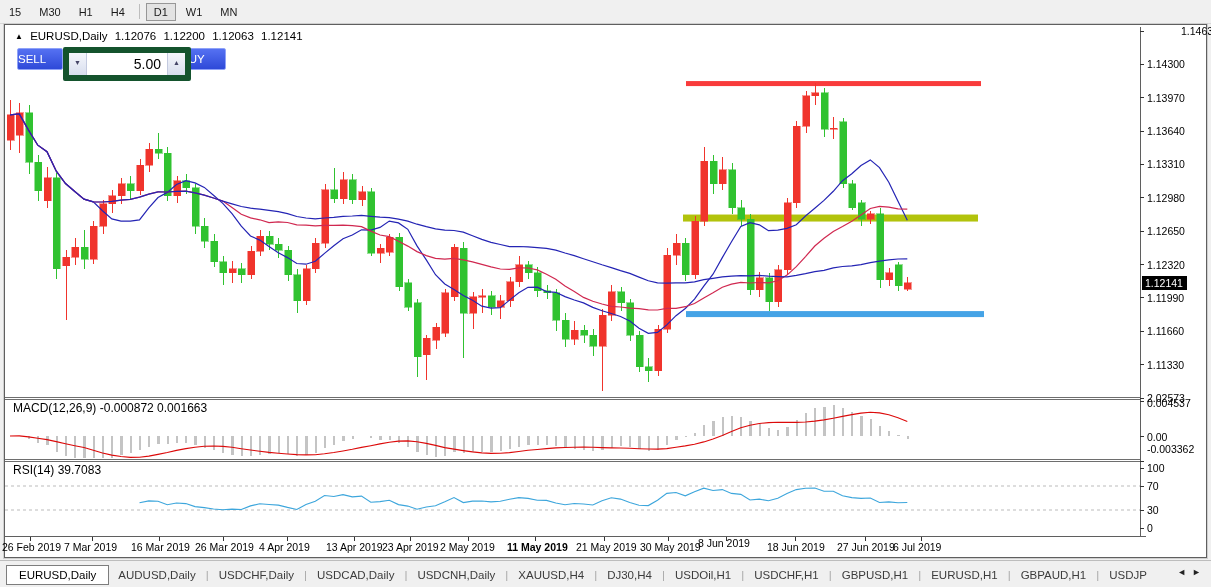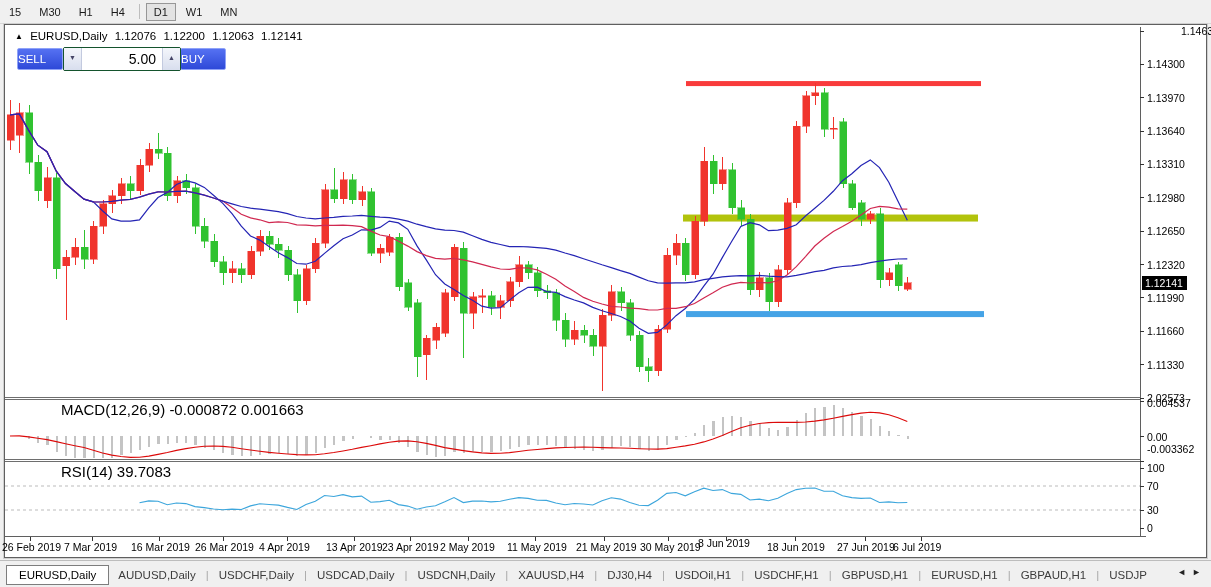--- a/index.html
+++ b/index.html
@@ -23,33 +23,33 @@
   .panel{position:absolute;left:10px;top:46px;width:222px;height:66px;z-index:7;}
   .tile{position:absolute;top:0;height:66px;background:linear-gradient(#3c58e2,#1d33bd);
         border:1px solid #1626a0;border-radius:2px;}
   .tile.left{left:3px;width:106px;}
   .tile.right{left:113px;width:106px;}
   .obtn{position:absolute;top:2px;height:20px;width:44px;background:linear-gradient(#5571f2,#2e49d8);
         border:1px solid #8fa2f8;border-radius:2px;color:#fff;font-size:11.5px;text-align:left;
         line-height:20px;z-index:9;}
   .obtn.sell{left:7px;} .obtn.buy{left:170px;}
   .spin{position:absolute;left:53px;top:1px;width:116px;height:22px;background:#000000;
-        border:1px solid #14532d;border-radius:2px;display:flex;z-index:9;}
+        border:6px solid #14532d;border-radius:2px;display:flex;z-index:9;}
   .spin .sbtn{width:17px;height:100%;background:linear-gradient(#f4f6fb,#d8deee);border:0;
         font-size:7px;color:#446;text-align:center;line-height:20px;}
   .spin .sbtn.dn{border-right:1px solid #c3cadf;}
   .spin .sbtn.up{border-left:1px solid #c3cadf;}
   .spin input{flex:1;border:0;outline:none;text-align:right;font-size:14px;padding:0 6px 0 0;
         font-family:"Liberation Sans",sans-serif;color:#000;min-width:0;}
   .quote{position:absolute;bottom:5px;width:100%;text-align:center;color:#fff;white-space:nowrap;}
   .quote .small{font-size:14px;font-weight:bold;vertical-align:2px;}
   .quote .big{font-size:31px;font-weight:bold;letter-spacing:-1px;}
   .quote .sup{font-size:13px;font-weight:bold;vertical-align:14px;}
   
-  .pane-label{position:absolute;font-size:15px;color:#000;z-index:4;white-space:nowrap;margin-left:48px;}
+  .pane-label{position:absolute;font-size:12px;color:#000;z-index:4;white-space:nowrap;}
   
   .axlab{position:absolute;font-size:10.5px;color:#000;z-index:3;white-space:nowrap;}
   .pricetag{position:absolute;left:1142px;background:#000;color:#fff;font-size:10.5px;
             padding:1px 4px 1px 3px;z-index:4;}
   
   .tabbar{position:absolute;left:0;top:560px;width:100%;height:27px;background:#f0f0f0;
           border-top:1px solid #bdbdbd;display:flex;align-items:center;font-size:11.5px;color:#3c3c3c;}
   .tab{padding:3px 9px;white-space:nowrap;}
   .tab.active{background:#fff;border:1px solid #7d7d7d;color:#000;margin-left:6px;padding:3px 12px;}
   .tabdiv{color:#a8a8a8;padding:0 1px;}
@@ -520,20 +520,20 @@
     <div class="axlab" style="left: 1147px; top: 504px;">30</div>
     <div class="axlab" style="left: 1147px; top: 522px;">0</div>
     <div class="axlab" style="left: 2px; top: 541px;">26 Feb 2019</div>
     <div class="axlab" style="left: 64px; top: 541px;">7 Mar 2019</div>
     <div class="axlab" style="left: 131px; top: 541px;">16 Mar 2019</div>
     <div class="axlab" style="left: 195px; top: 541px;">26 Mar 2019</div>
     <div class="axlab" style="left: 259px; top: 541px;">4 Apr 2019</div>
     <div class="axlab" style="left: 326px; top: 541px;">13 Apr 2019</div>
     <div class="axlab" style="left: 382px; top: 541px;">23 Apr 2019</div>
     <div class="axlab" style="left: 440px; top: 541px;">2 May 2019</div>
-    <div class="axlab" style="left: 507px; top: 541px;">11 May 2019</div>
+    <div class="axlab" style="left: 507px; top: 541px; font-weight: bold;">11 May 2019</div>
     <div class="axlab" style="left: 576px; top: 541px;">21 May 2019</div>
     <div class="axlab" style="left: 640px; top: 541px;">30 May 2019</div>
     <div class="axlab" style="left: 698px; top: 537px;">8 Jun 2019</div>
     <div class="axlab" style="left: 767px; top: 541px;">18 Jun 2019</div>
     <div class="axlab" style="left: 837px; top: 541px;">27 Jun 2019</div>
     <div class="axlab" style="left: 893px; top: 541px;">6 Jul 2019</div>
   </div>
 
 </body></html>

